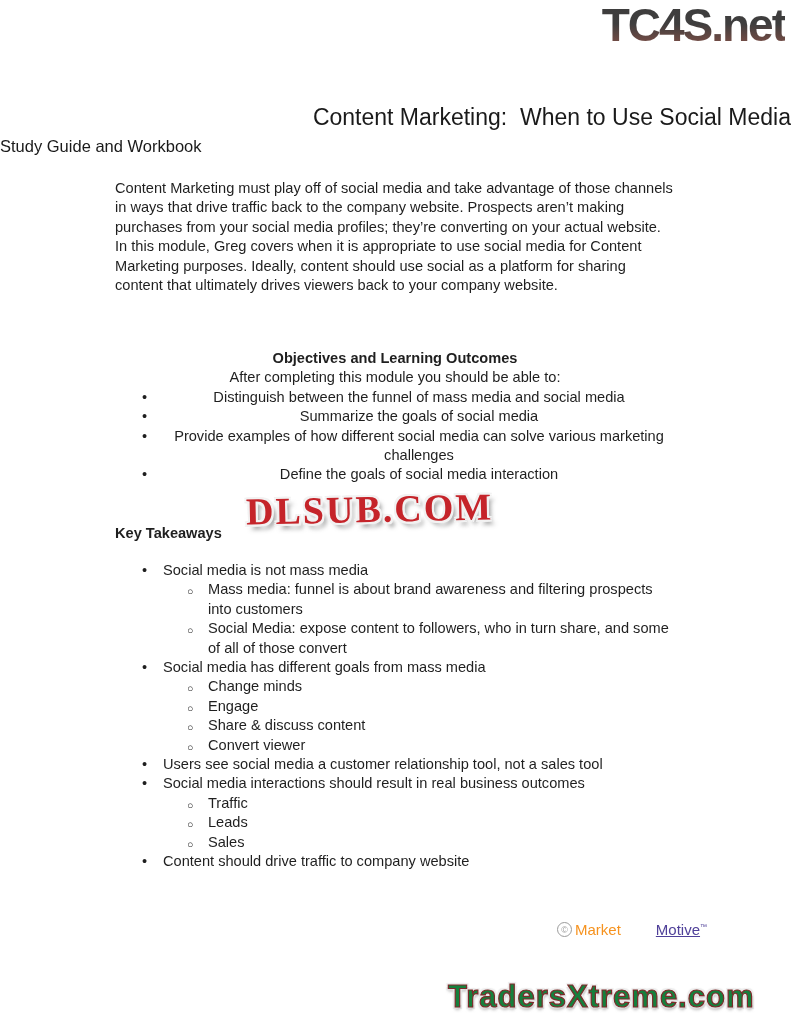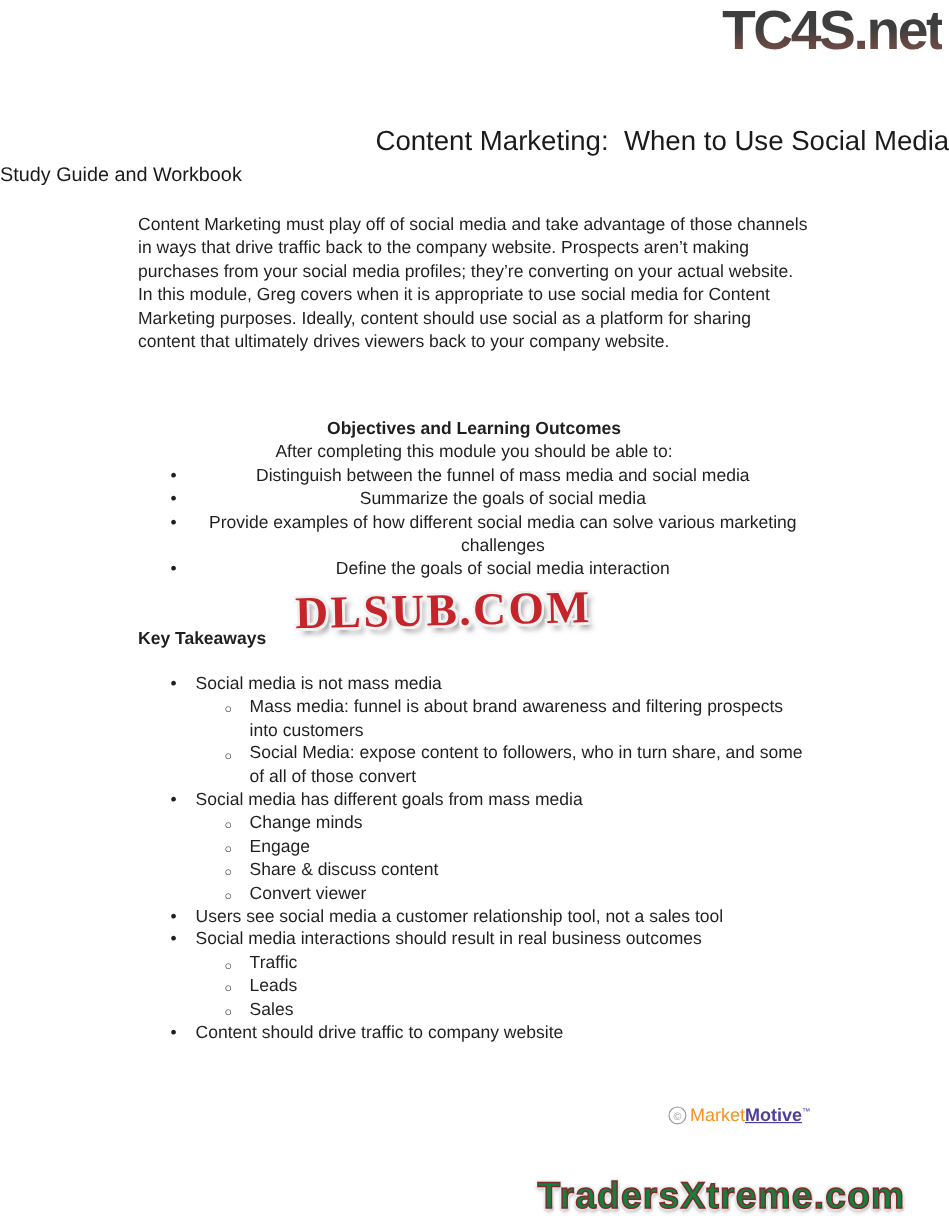--- a/index.html
+++ b/index.html
@@ -62,21 +62,21 @@
   .footer-logo{
     position:absolute;top:921px;left:557px;
     font-size:15px;display:flex;align-items:center;white-space:nowrap;
   }
   .footer-logo .copy{
     display:inline-flex;align-items:center;justify-content:center;
     width:13px;height:13px;border:1px solid #9b9b9b;border-radius:50%;
     color:#9b9b9b;font-size:9px;margin-right:3px;
   }
   .footer-logo .p1{color:#f6921e;}
-  .footer-logo .p2{color:#4f4099;font-weight:bold;text-decoration:underline;}
+  .footer-logo .p2{color:#4f4099;font-weight:normal;text-decoration:underline;margin-left:35px;}
   .footer-logo .tm{color:#4f4099;font-size:7px;vertical-align:top;margin-top:-7px;}
   
   .wm-bottom{
     position:absolute;top:979px;left:448px;
     font-size:31px;font-weight:bold;letter-spacing:1px;
     color:#15803d;
     -webkit-text-stroke:1.2px #7c2a2a;
     text-shadow:
       -2px -2px 1px rgba(235,235,235,0.9), 2px -2px 1px rgba(235,235,235,0.9),
       -2px  2px 1px rgba(225,225,225,0.9), 2px  2px 1px rgba(210,210,210,0.9),

